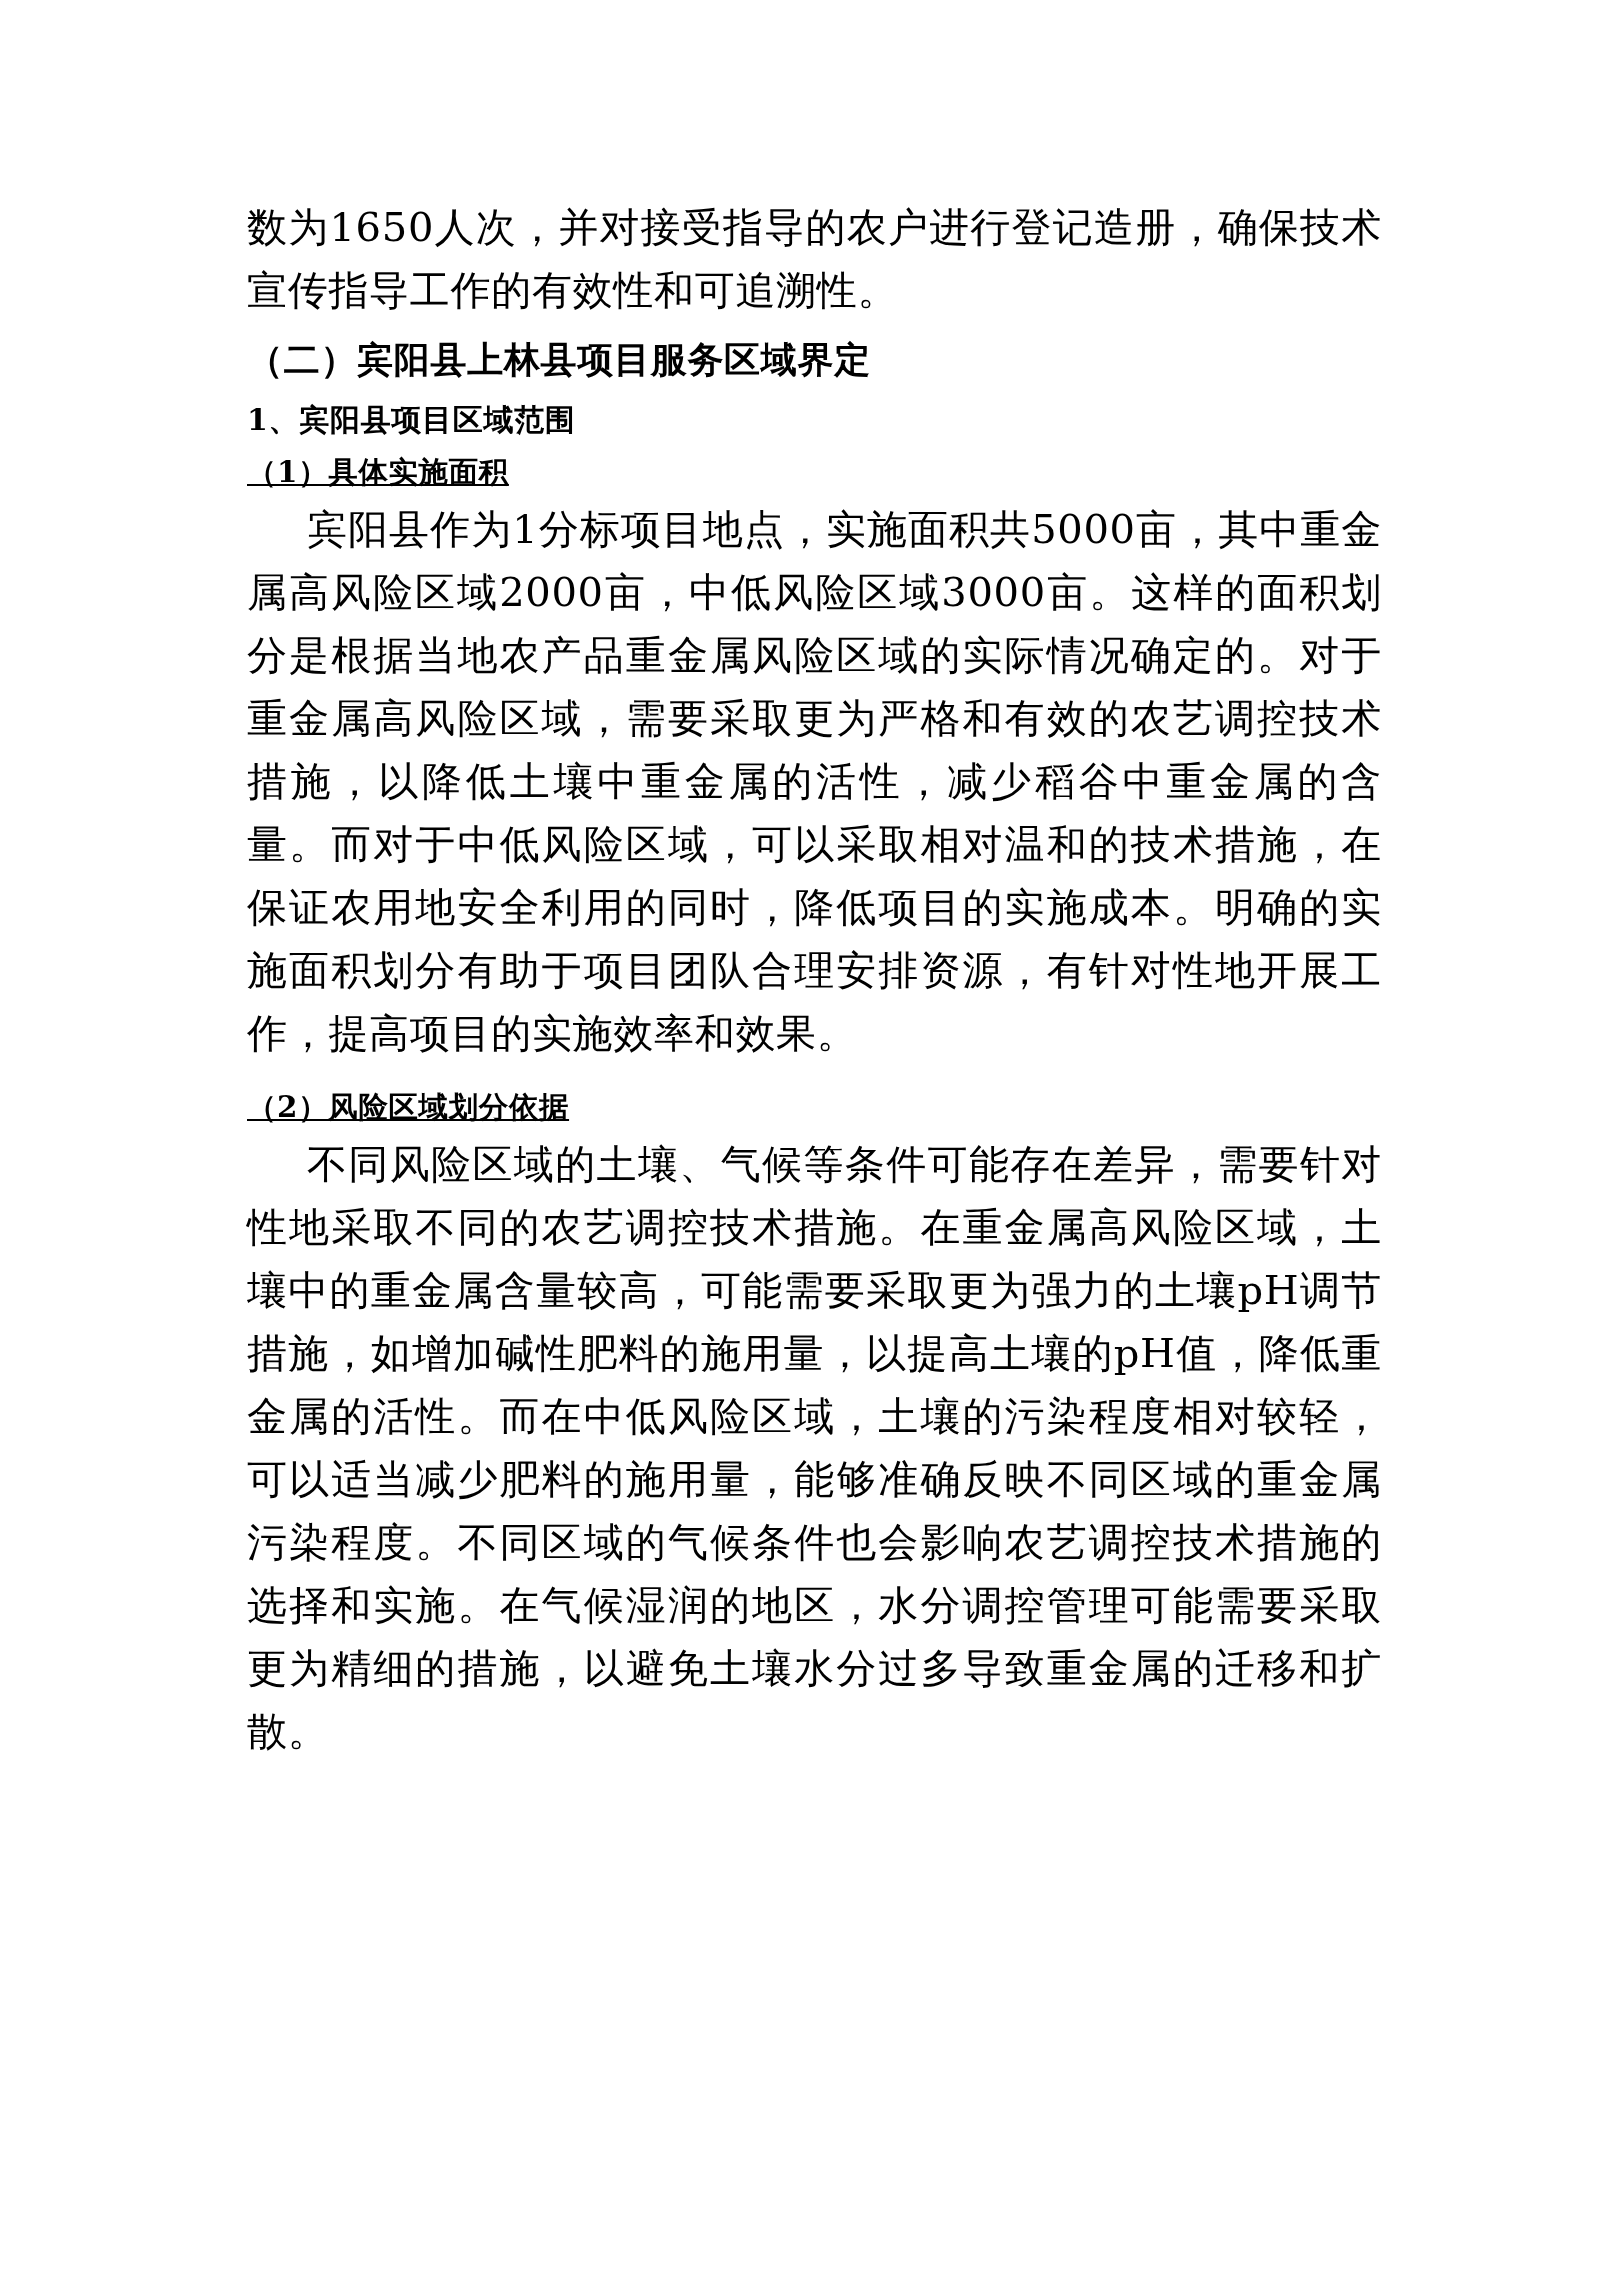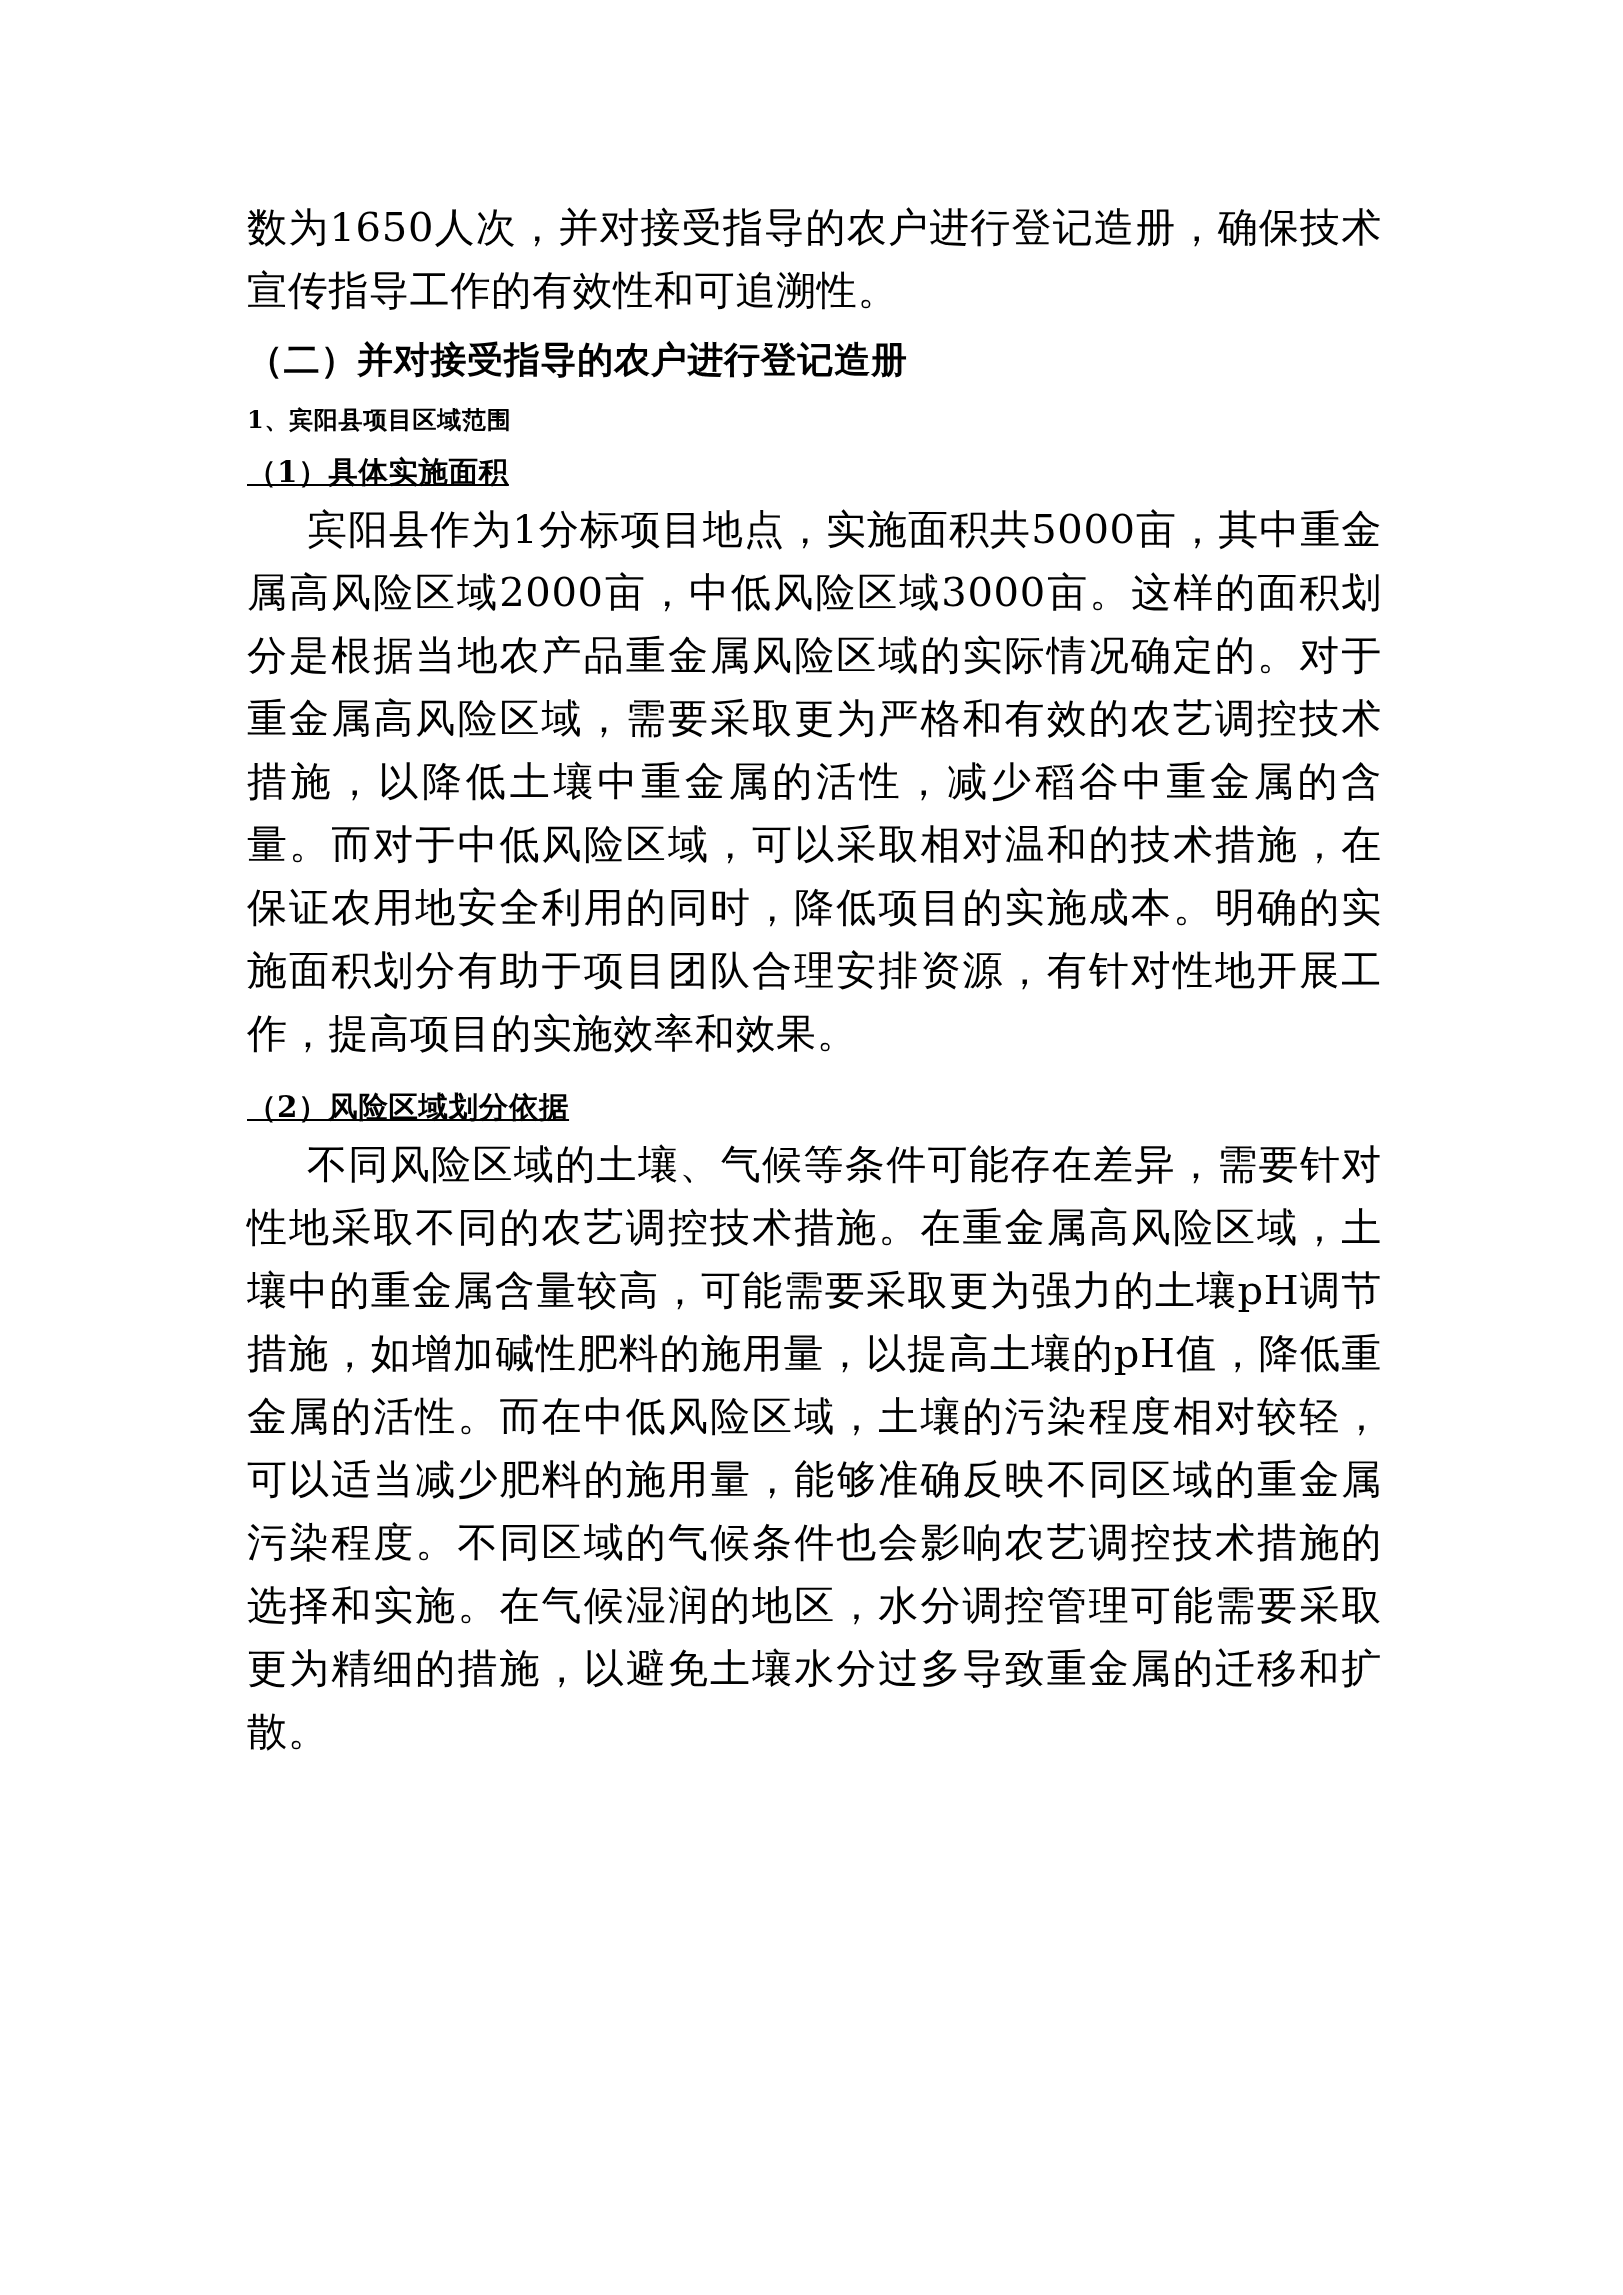--- a/index.html
+++ b/index.html
@@ -32,21 +32,21 @@
     .para.indent {
       text-indent: 60px;
     }
     .h2 {
       font-size: 36px;
       line-height: 52px;
       margin: 10.5px 0 9.2px 0;
       letter-spacing: 0.7px;
     }
     .h3 {
-      font-size: 24px;
+      font-size: 30px;
       line-height: 52px;
       margin: 0;
       letter-spacing: 0.7px;
     }
     .h4 {
       font-size: 29.4px;
       line-height: 52px;
       margin: 0;
       letter-spacing: 0.7px;
       text-decoration: underline;
@@ -54,21 +54,21 @@
     .h4.spaced {
       margin-top: 16px;
     }
   </style>
 </head>
 <body>
 
 <div class="page">
   <p class="para">数为1650人次，并对接受指导的农户进行登记造册，确保技术宣传指导工作的有效性和可追溯性。</p>
 
-  <h2 class="h2">（二）并对接受指导的农户进行登记造册</h2>
+  <h2 class="h2">（二）宾阳县上林县项目服务区域界定</h2>
 
   <h3 class="h3">1、宾阳县项目区域范围</h3>
 
   <div>
     <h4 class="h4">（1）具体实施面积</h4>
     <p class="para indent">宾阳县作为1分标项目地点，实施面积共5000亩，其中重金属高风险区域2000亩，中低风险区域3000亩。这样的面积划分是根据当地农产品重金属风险区域的实际情况确定的。对于重金属高风险区域，需要采取更为严格和有效的农艺调控技术措施，以降低土壤中重金属的活性，减少稻谷中重金属的含量。而对于中低风险区域，可以采取相对温和的技术措施，在保证农用地安全利用的同时，降低项目的实施成本。明确的实施面积划分有助于项目团队合理安排资源，有针对性地开展工作，提高项目的实施效率和效果。</p>
   </div>
 
   <div>
     <h4 class="h4 spaced">（2）风险区域划分依据</h4>

